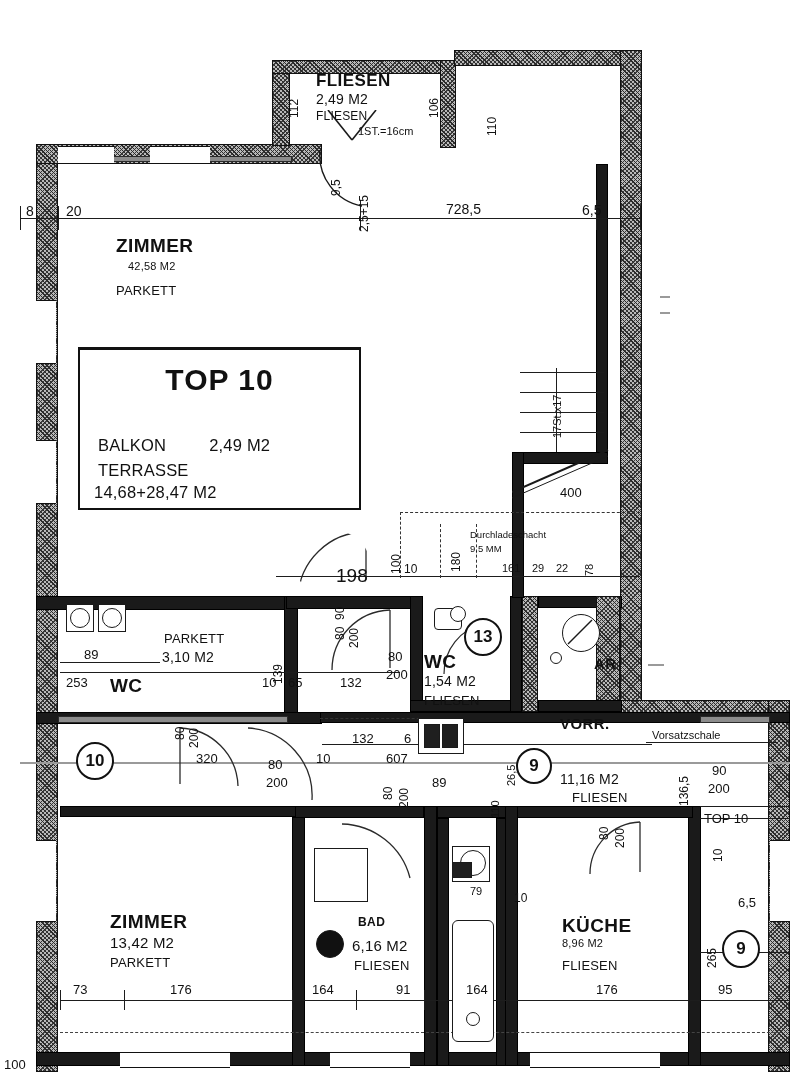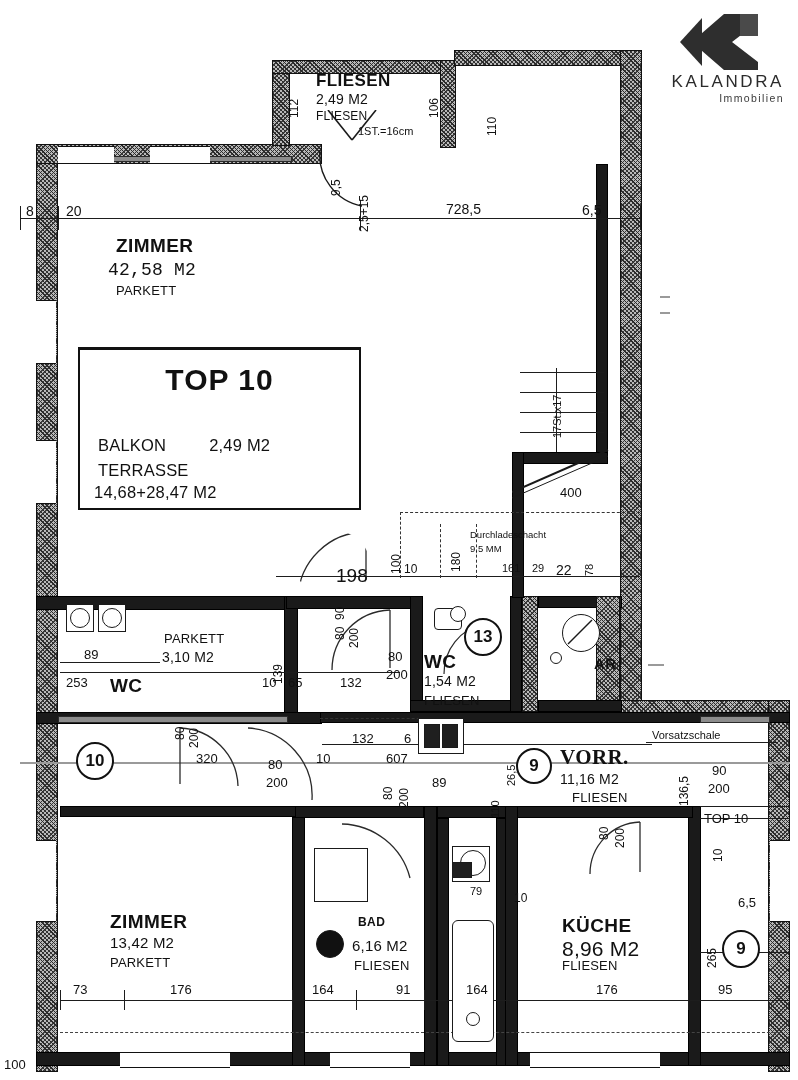--- a/index.html
+++ b/index.html
@@ -58,29 +58,20 @@
      background:transparent;}
   .fix{position:absolute;border:1.4px solid #1a1a1a;background:#fff;}
   .fix-round{border-radius:50%;}
   .win{position:absolute;background:#fff;border-top:1px solid #111;border-bottom:1px solid #111;}
 </style>
 </head>
 <body>
 
 <div id="plan">
 
-  <div id="logo">
-    <svg class="mark" viewBox="0 0 78 56" xmlns="http://www.w3.org/2000/svg">
-      <polygon points="44,0 78,0 78,8 52,28 78,48 78,56 44,56 14,30 14,26" fill="#2e2e2e"></polygon>
-      <rect x="60" y="0" width="18" height="22" fill="#4a4a4a"></rect>
-      <polygon points="0,28 22,4 22,52" fill="#2e2e2e"></polygon>
-    </svg>
-    <div class="lg-name">KALANDRA</div>
-    <div class="lg-sub">Immobilien</div>
-  </div>
 
   <div class="hatch" style="left:36px;top:144px;width:22px;height:578px;"></div>
 
   <div class="hatch" style="left:36px;top:144px;width:286px;height:20px;"></div>
   <div class="hatch" style="left:272px;top:60px;width:18px;height:86px;"></div>
   <div class="hatch" style="left:272px;top:60px;width:182px;height:14px;"></div>
   <div class="hatch" style="left:440px;top:60px;width:16px;height:88px;"></div>
 
   <div class="hatch" style="left:454px;top:50px;width:184px;height:16px;"></div>
 
@@ -240,45 +231,45 @@
   <div class="fix" style="left:418px;top:718px;width:44px;height:34px;"></div>
   <div class="fix" style="left:424px;top:724px;width:14px;height:22px;background:#1f1f1f;"></div>
   <div class="fix" style="left:442px;top:724px;width:14px;height:22px;background:#1f1f1f;"></div>
 
   <div class="t room-name" style="left:316px;top:72px;">FLIESEN</div>
   <div class="t room-area" style="left:316px;top:92px;">2,49 M2</div>
   <div class="t room-floor" style="left:316px;top:110px;">FLIESEN</div>
   <div class="t dim" style="left:358px;top:126px;">1ST.=16cm</div>
 
   <div class="t room-name" style="left:116px;top:236px;font-size:19px;">ZIMMER</div>
-  <div class="t room-area" style="left:108px;top:261px;font-size:18px;font-family:Liberation Mono, monospace;">42,58 M2</div>
+  <div class="t room-area" style="left:128px;top:261px;font-size:11px;">42,58 M2</div>
   <div class="t room-floor" style="left:116px;top:284px;font-size:13px;">PARKETT</div>
 
   <div class="t room-floor" style="left:164px;top:632px;font-size:13px;">PARKETT</div>
   <div class="t room-area" style="left:162px;top:650px;font-size:14px;">3,10 M2</div>
   <div class="t room-name" style="left:110px;top:676px;font-size:19px;" style2="">WC</div>
 
   <div class="t room-name" style="left:424px;top:652px;font-size:19px;">WC</div>
   <div class="t room-area" style="left:424px;top:674px;font-size:14px;">1,54 M2</div>
   <div class="t room-floor" style="left:424px;top:694px;font-size:13px;">FLIESEN</div>
 
-  <div class="t room-name" style="left:560px;top:746px;font-size:21px;font-family:Liberation Serif, serif;">VORR.</div>
+  <div class="t room-name" style="left:560px;top:716px;font-size:15px;">VORR.</div>
   <div class="t room-area" style="left:560px;top:772px;font-size:14px;">11,16 M2</div>
   <div class="t room-floor" style="left:572px;top:791px;font-size:13px;">FLIESEN</div>
 
   <div class="t room-name" style="left:110px;top:912px;font-size:19px;">ZIMMER</div>
   <div class="t room-area" style="left:110px;top:935px;font-size:15px;">13,42 M2</div>
   <div class="t room-floor" style="left:110px;top:956px;font-size:13px;">PARKETT</div>
 
   <div class="t room-name" style="left:358px;top:916px;font-size:12px;">BAD</div>
   <div class="t room-area" style="left:352px;top:938px;font-size:15px;">6,16 M2</div>
   <div class="t room-floor" style="left:354px;top:959px;font-size:13px;">FLIESEN</div>
 
   <div class="t room-name" style="left:562px;top:916px;font-size:19px;">KÜCHE</div>
-  <div class="t room-area" style="left:562px;top:938px;font-size:21px;">8,96 M2</div>
+  <div class="t room-area" style="left:562px;top:938px;font-size:11px;">8,96 M2</div>
   <div class="t room-floor" style="left:562px;top:959px;font-size:13px;">FLIESEN</div>
 
   <div class="t room-name" style="left:594px;top:656px;font-size:15px;">AR</div>
 
   <div class="circ" style="left:464px;top:618px;width:34px;height:34px;">13</div>
   <div class="circ" style="left:76px;top:742px;width:34px;height:34px;">10</div>
   <div class="circ" style="left:516px;top:748px;width:32px;height:32px;">9</div>
   <div class="circ" style="left:722px;top:930px;width:34px;height:34px;">9</div>
 
   <div id="titleblock">
@@ -329,21 +320,21 @@
   <div class="t dim vert" style="left:288px;top:118px;font-size:12px;">112</div>
   <div class="t dim vert" style="left:428px;top:118px;font-size:12px;">106</div>
   <div class="t dim vert" style="left:486px;top:136px;font-size:12px;">110</div>
   <div class="t dim vert" style="left:330px;top:196px;font-size:12px;">9,5</div>
   <div class="t dim vert" style="left:358px;top:232px;font-size:12px;">2,5+15</div>
   <div class="t dim vert" style="left:390px;top:574px;font-size:12px;">100</div>
   <div class="t dim" style="left:404px;top:563px;font-size:12px;">10</div>
   <div class="t dim vert" style="left:450px;top:572px;font-size:12px;">180</div>
   <div class="t dim" style="left:502px;top:563px;font-size:11px;">161</div>
   <div class="t dim" style="left:532px;top:563px;font-size:11px;">29</div>
-  <div class="t dim" style="left:556px;top:563px;font-size:14px;">22</div>
+  <div class="t dim" style="left:556px;top:563px;font-size:11px;">22</div>
   <div class="t dim vert" style="left:584px;top:576px;font-size:11px;">78</div>
   <div class="t dim vert" style="left:506px;top:786px;font-size:11px;">26,5</div>
   <div class="t dim vert" style="left:490px;top:818px;font-size:11px;">110</div>
   <div class="t dim" style="left:470px;top:886px;font-size:11px;">79</div>
   <div class="t dim" style="left:514px;top:892px;font-size:12px;">10</div>
 
   <div class="t dim vert" style="left:334px;top:640px;font-size:12px;">80</div>
   <div class="t dim vert" style="left:348px;top:648px;font-size:12px;">200</div>
   <div class="t dim" style="left:388px;top:650px;font-size:13px;">80</div>
   <div class="t dim" style="left:386px;top:668px;font-size:13px;">200</div>

